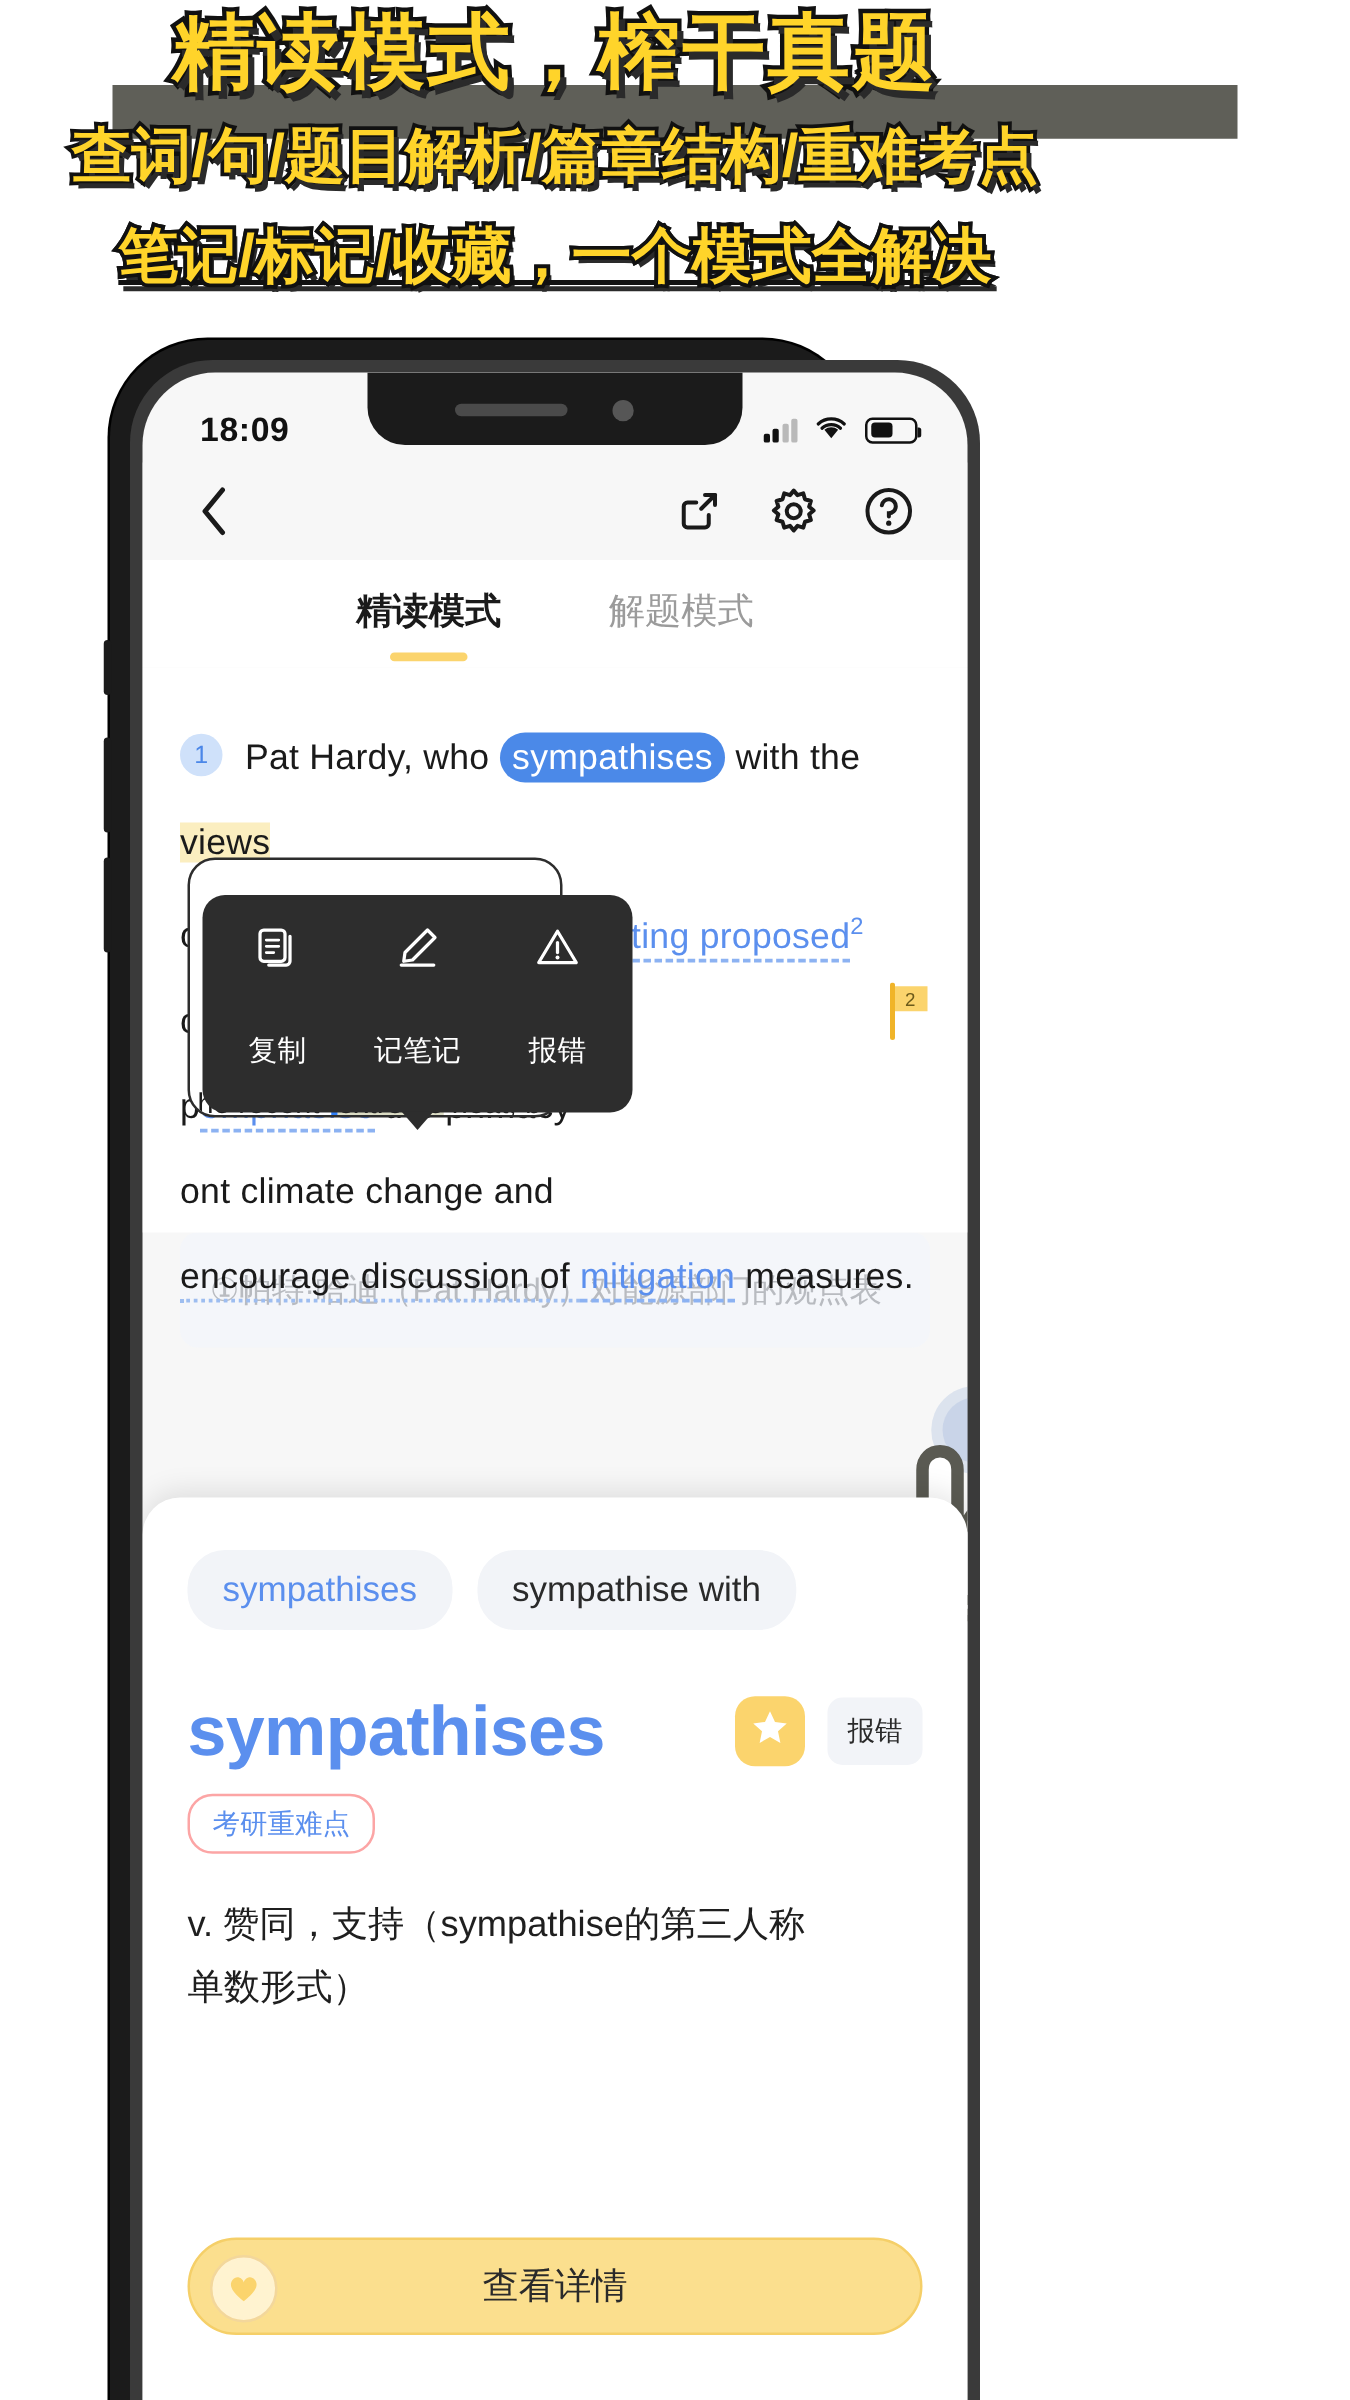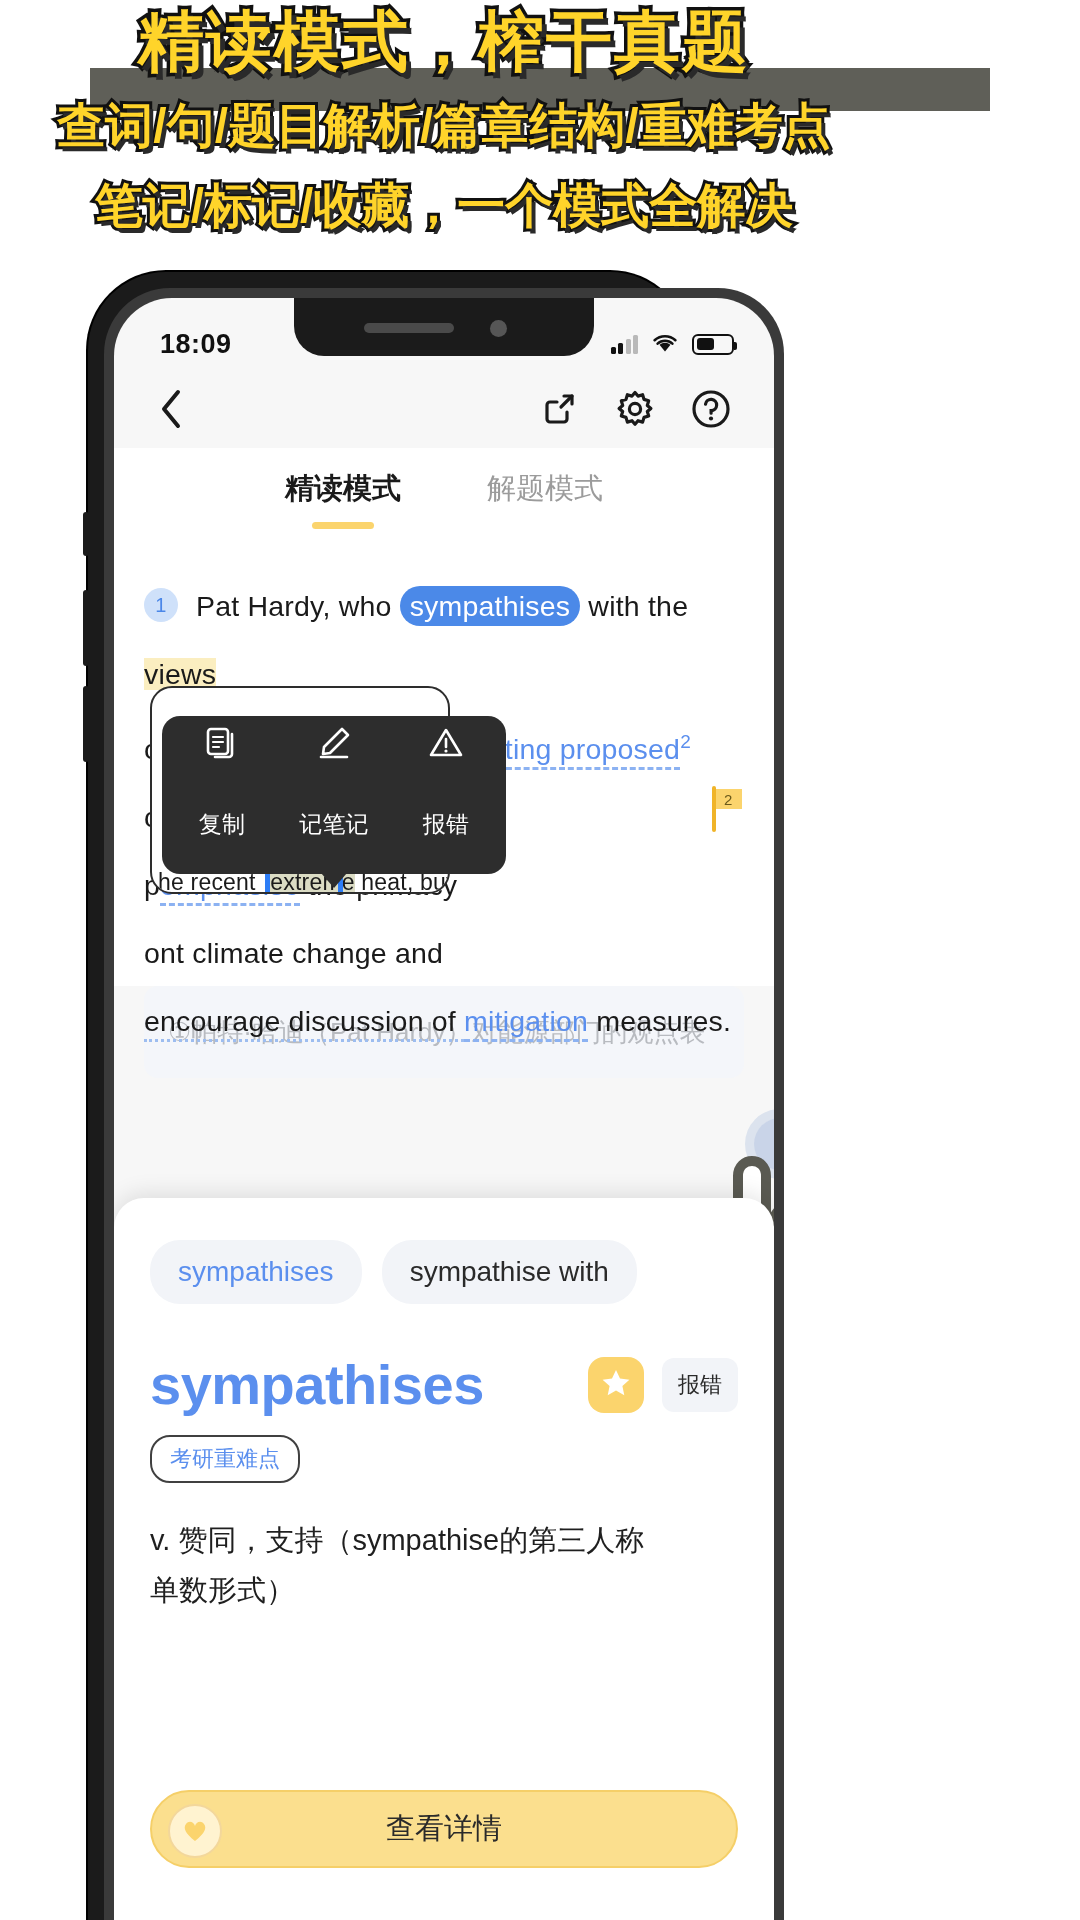--- a/index.html
+++ b/index.html
@@ -34,20 +34,21 @@
     paint-order: stroke fill;
     text-shadow: 4px 5px 0 #2a2a2a;
     letter-spacing: 0px;
   }
   .promo-l3 {
     top: 176px; font-size: 48px; line-height: 60px;
     -webkit-text-stroke: 6px #111;
     paint-order: stroke fill;
     text-shadow: 4px 5px 0 #2a2a2a;
     letter-spacing: 0px;
+    text-decoration: underline;
   }
 
   
   .phone {
     position: absolute; left: 88px; top: 272px;
     width: 600px; height: 1648px;
     background: #1b1b1b;
     border-radius: 78px 78px 0 0;
     box-shadow: 0 0 0 2px #000;
   }
@@ -171,21 +172,21 @@
 
   .flag {
     position: absolute; right: 28px; top: 252px;
     width: 36px; height: 44px; z-index: 8;
   }
 
   
   .ctx-menu {
     position: absolute; left: 48px; top: 182px;
     background: #2d2d2d; border-radius: 18px;
-    padding: 0 22px 16px 22px;
+    padding: 16px 22px 16px 22px;
     display: flex; gap: 36px; z-index: 60;
   }
   .ctx-item { width: 76px; text-align: center; color: #fff; }
   .ctx-item .lbl { font-size: 23px; margin-top: 6px; display: block; }
   .ctx-menu::after {
     content: ""; position: absolute; left: 50%; transform: translateX(-50%);
     bottom: -14px; width: 0; height: 0;
     border-left: 13px solid transparent;
     border-right: 13px solid transparent;
     border-top: 15px solid #2d2d2d;
@@ -252,21 +253,21 @@
   .star-btn {
     width: 56px; height: 56px; border-radius: 16px; background: #FBD46D;
     display: flex; align-items: center; justify-content: center;
   }
   .report-btn {
     background: #F2F4F8; border-radius: 12px;
     padding: 12px 16px; font-size: 22px; color: #2a2a2a;
   }
   .tagbadge {
     display: inline-block; margin-top: 18px;
-    border: 2px solid #404040; border-radius: 20px;
+    border: 2px solid #fca5a5; border-radius: 20px;
     padding: 7px 18px; font-size: 22px; color: #5B8FEE;
   }
   .defs { margin-top: 32px; font-size: 29px; line-height: 50px; color: #1f1f1f; }
   .cta {
     position: absolute; left: 36px; bottom: 60px;
     width: 588px; height: 78px;
     background: #FBDF8E; border: 2px solid #F5CF68;
     border-radius: 39px;
     display: flex; align-items: center; justify-content: center;
     font-size: 29px; color: #2a2a2a;

